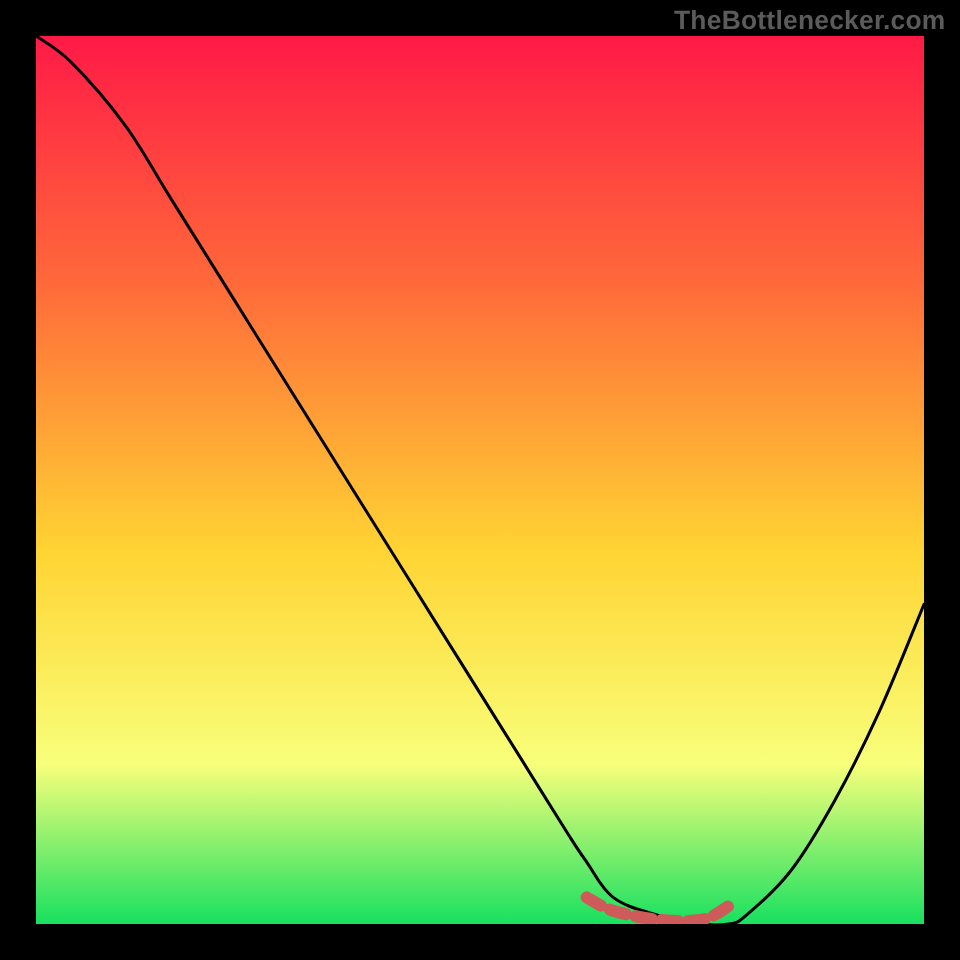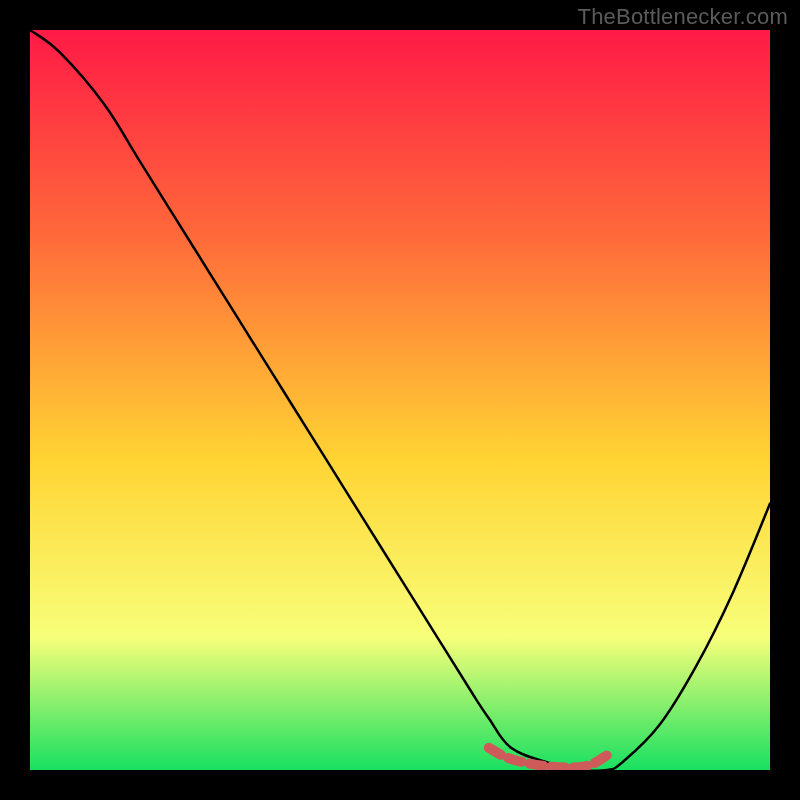--- a/index.html
+++ b/index.html
@@ -16,21 +16,21 @@
     width: 800px;
     height: 800px;
     background: #000;
   }
   .watermark {
     position: absolute;
     top: 4px;
     right: 12px;
     color: #5b5b5b;
     font-size: 22px;
-    font-weight: 400;
+    font-weight: 700;
     letter-spacing: 0.2px;
     user-select: none;
   }
   .plot {
     position: absolute;
     left: 30px;
     top: 30px;
     width: 740px;
     height: 740px;
   }

